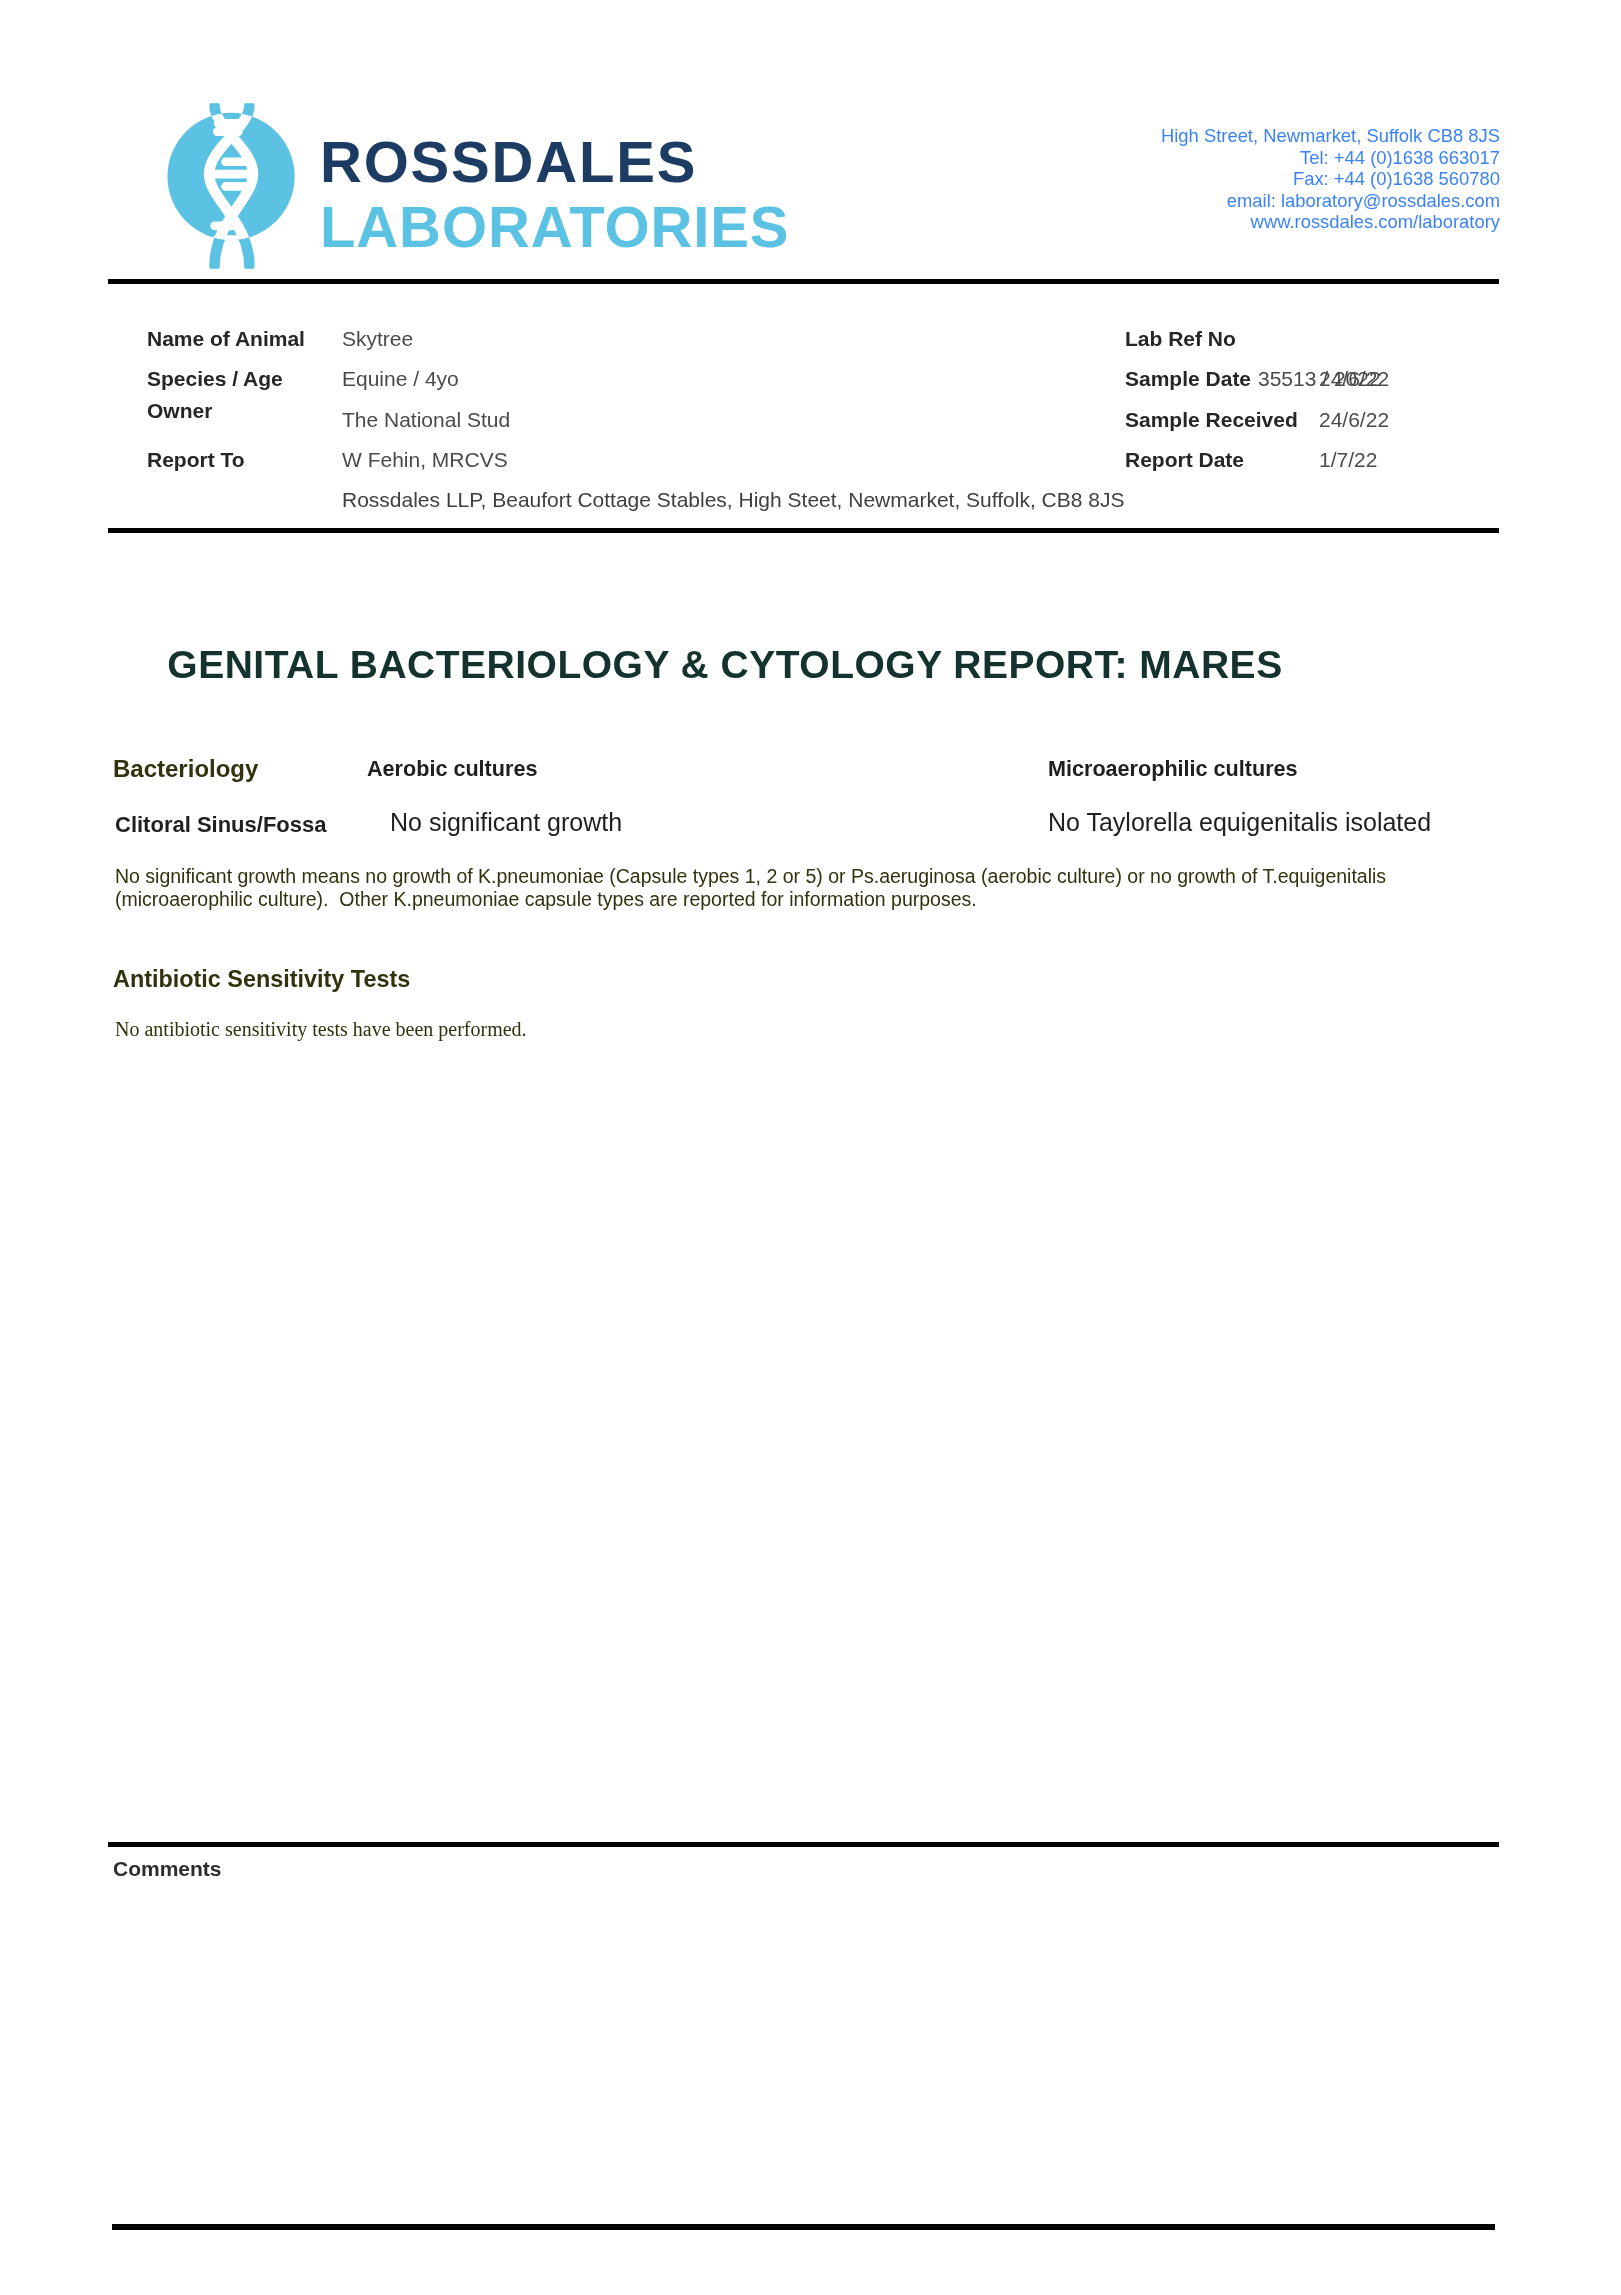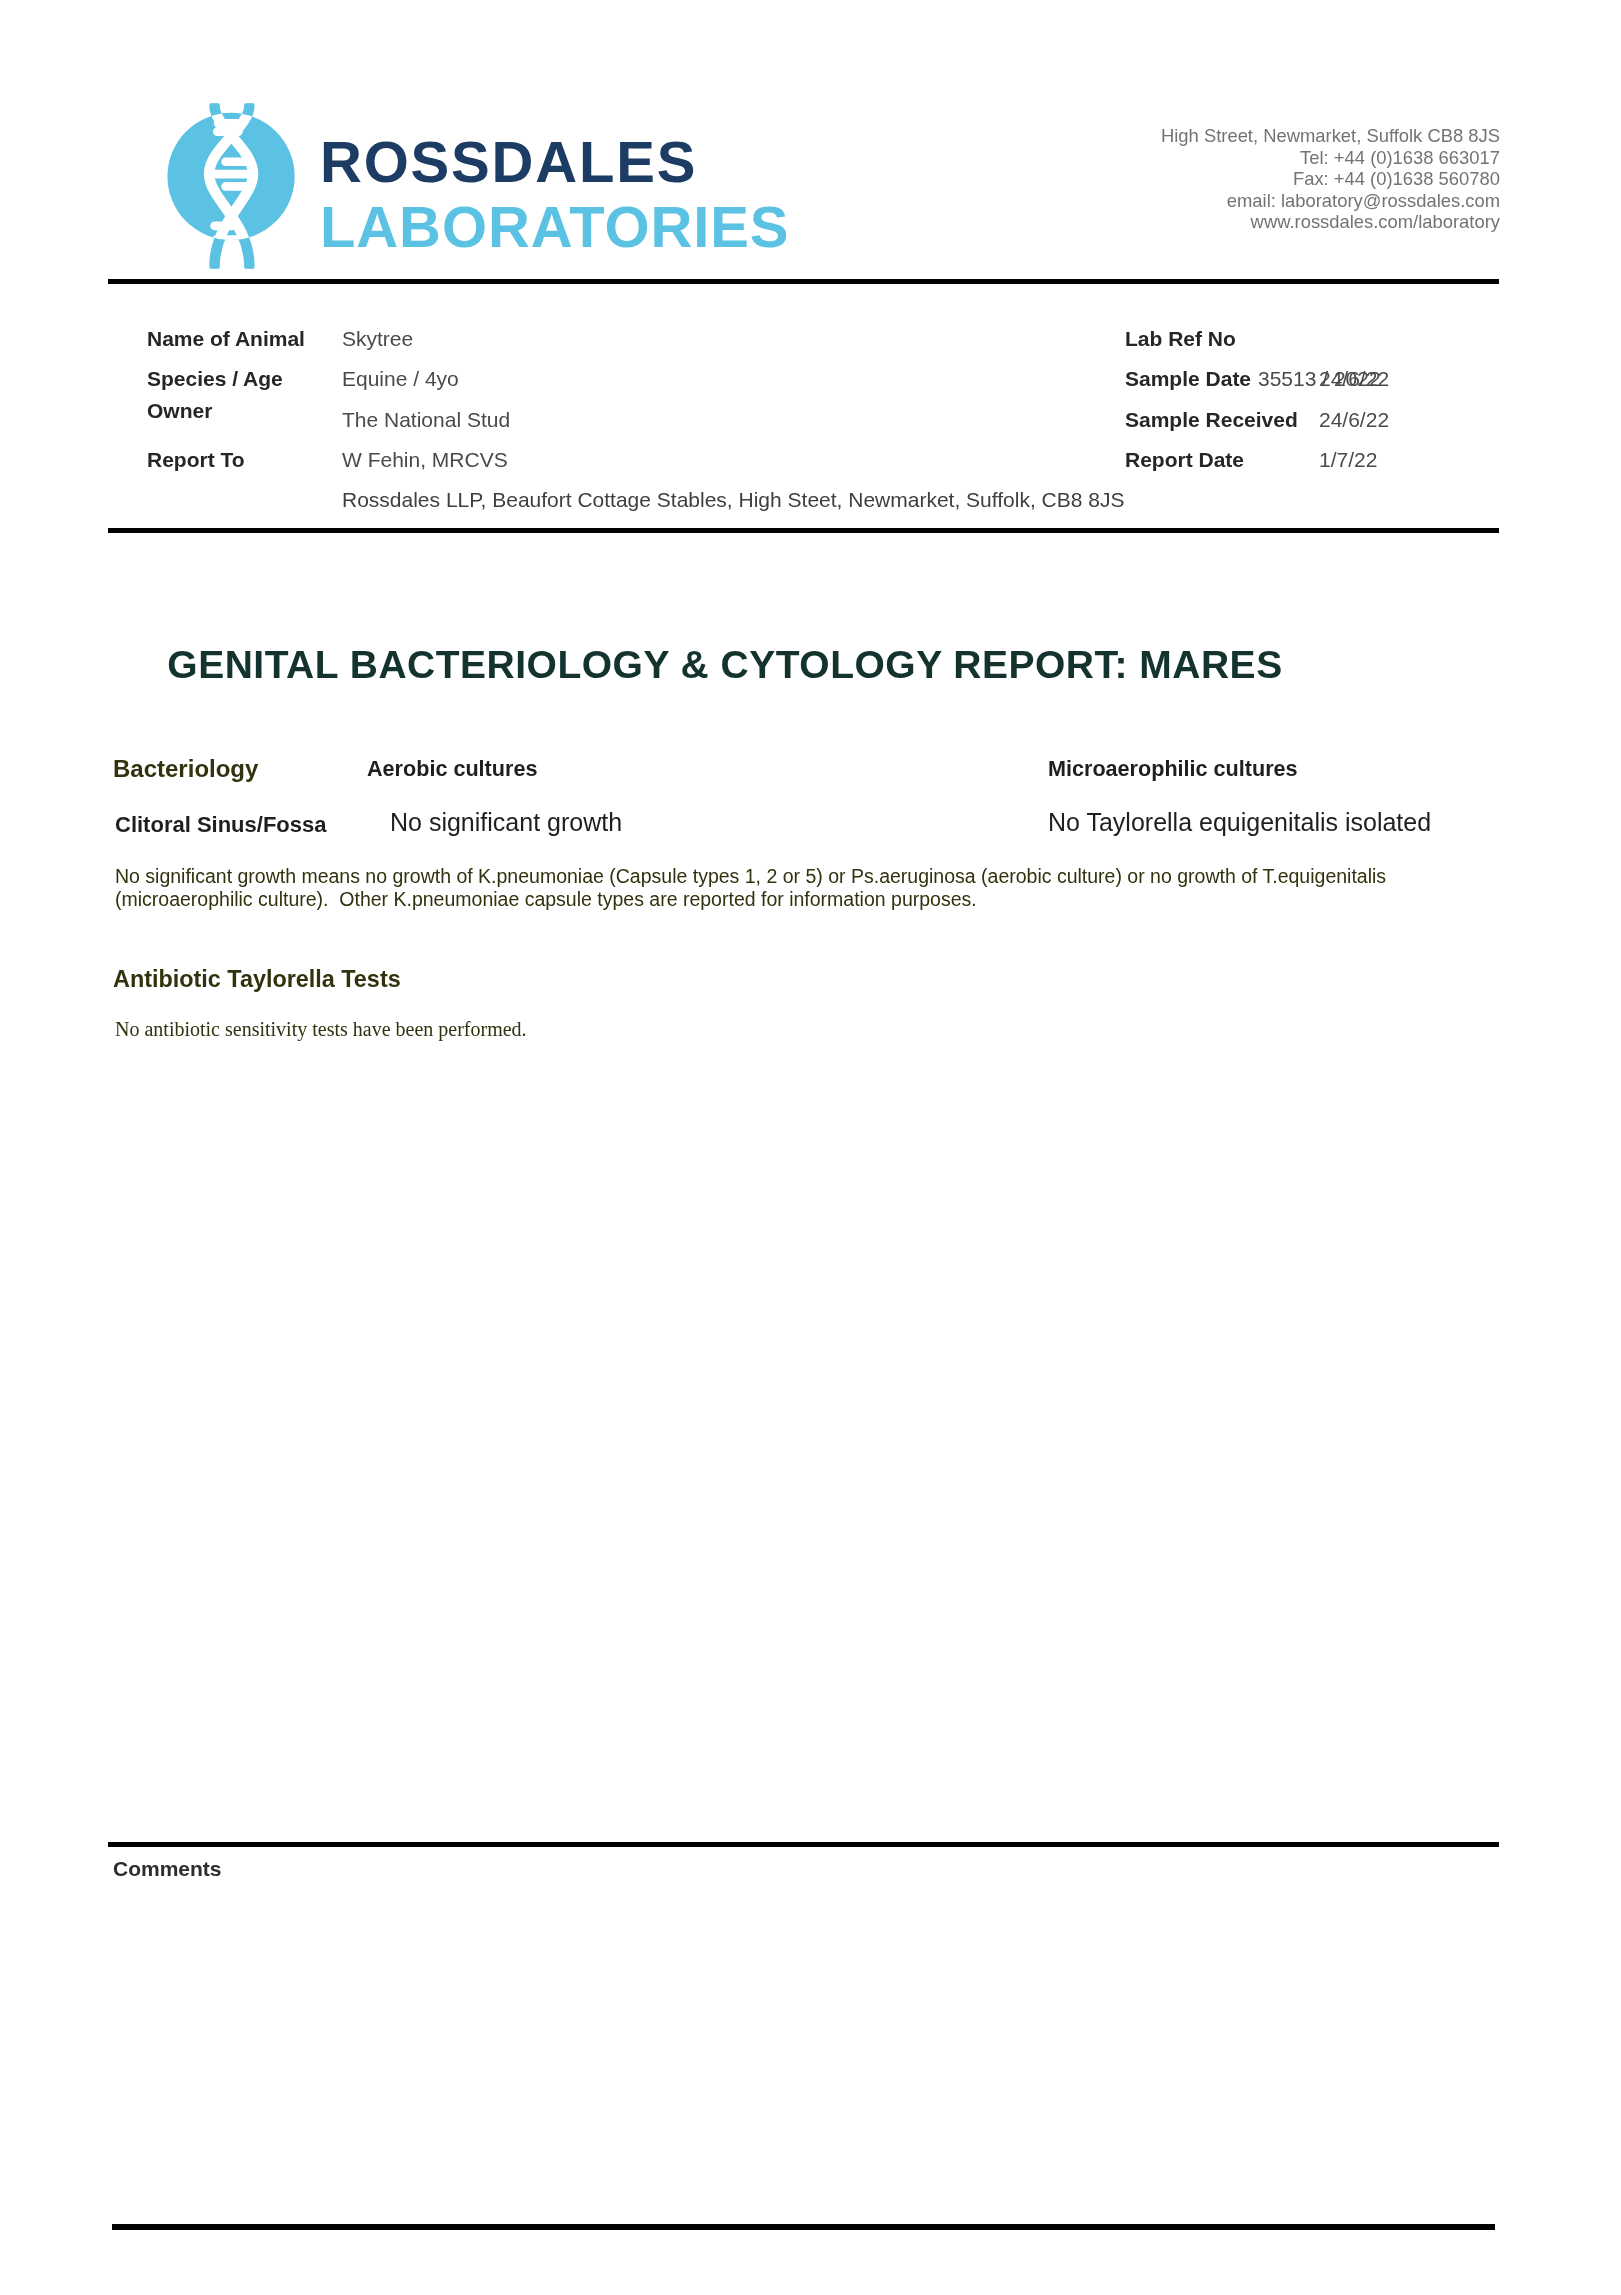--- a/index.html
+++ b/index.html
@@ -11,21 +11,21 @@
     color: #1f1f1f;
   }
   .abs { position: absolute; white-space: nowrap; }
   .rule { position: absolute; background: var(--rule-black, #000); }
 
   
   .brand1 { font-size: 58px; font-weight: 700; letter-spacing: 1.8px; color: var(--brand-navy, #1d3c63); line-height: 1; }
   .brand2 { font-size: 58px; font-weight: 700; letter-spacing: 0.9px; color: var(--brand-blue, #5bc2e3); line-height: 1; }
 
   
-  .contact { text-align: right; font-size: 18.4px; line-height: 21.6px; color: #737373; }
+  .contact { text-align: right; font-size: 18.4px; line-height: 21.6px; color: #3b82f6; }
 
   
   .dlabel { font-size: 21px; font-weight: 700; color: var(--label-dark, #262626); line-height: 1.15; }
   .dvalue { font-size: 21px; color: var(--value-gray, #4a4a4a); line-height: 1.15; }
 
   
   .rtitle { font-size: 39px; font-weight: 700; letter-spacing: 0.5px; color: var(--title-teal, #14332e); text-align: center; line-height: 1; }
   .sechead { font-size: 24px; font-weight: 700; color: var(--heading-olive, #32320e); line-height: 1; }
   .colhead { font-size: 21.6px; font-weight: 700; color: var(--text-dark, #1f1f1f); line-height: 1; }
   .site    { font-size: 22px; font-weight: 700; color: var(--text-dark, #1f1f1f); line-height: 1; }
@@ -119,21 +119,21 @@
   <div>
     <div class="abs site" style="left:115px; top:814px;">Clitoral Sinus/Fossa</div>
     <div class="abs result" style="left:390px; top:810px;">No significant growth</div>
     <div class="abs result" style="left:1048px; top:810px;">No Taylorella equigenitalis isolated</div>
   </div>
 
   <div class="abs note" style="left:115px; top:865px; width:1299px; white-space:pre-wrap;">No significant growth means no growth of K.pneumoniae (Capsule types 1, 2 or 5) or Ps.aeruginosa (aerobic culture) or no growth of T.equigenitalis (microaerophilic culture).  Other K.pneumoniae capsule types are reported for information purposes.</div>
 </div>
 
 <div>
-  <div class="abs senshead" style="left:113px; top:968px;">Antibiotic Taylorella Tests</div>
+  <div class="abs senshead" style="left:113px; top:968px;">Antibiotic Sensitivity Tests</div>
   <div class="abs senstext" style="left:115px; top:1019px;">No antibiotic sensitivity tests have been performed.</div>
 </div>
 
 <div class="rule" style="left:108px; top:1842px; width:1391px; height:4.6px;"></div>
 <div class="abs comments" style="left:113px; top:1858px;">Comments</div>
 
 <div class="rule" style="left:112px; top:2224px; width:1383px; height:6px;"></div>
 
 
 </body></html>

